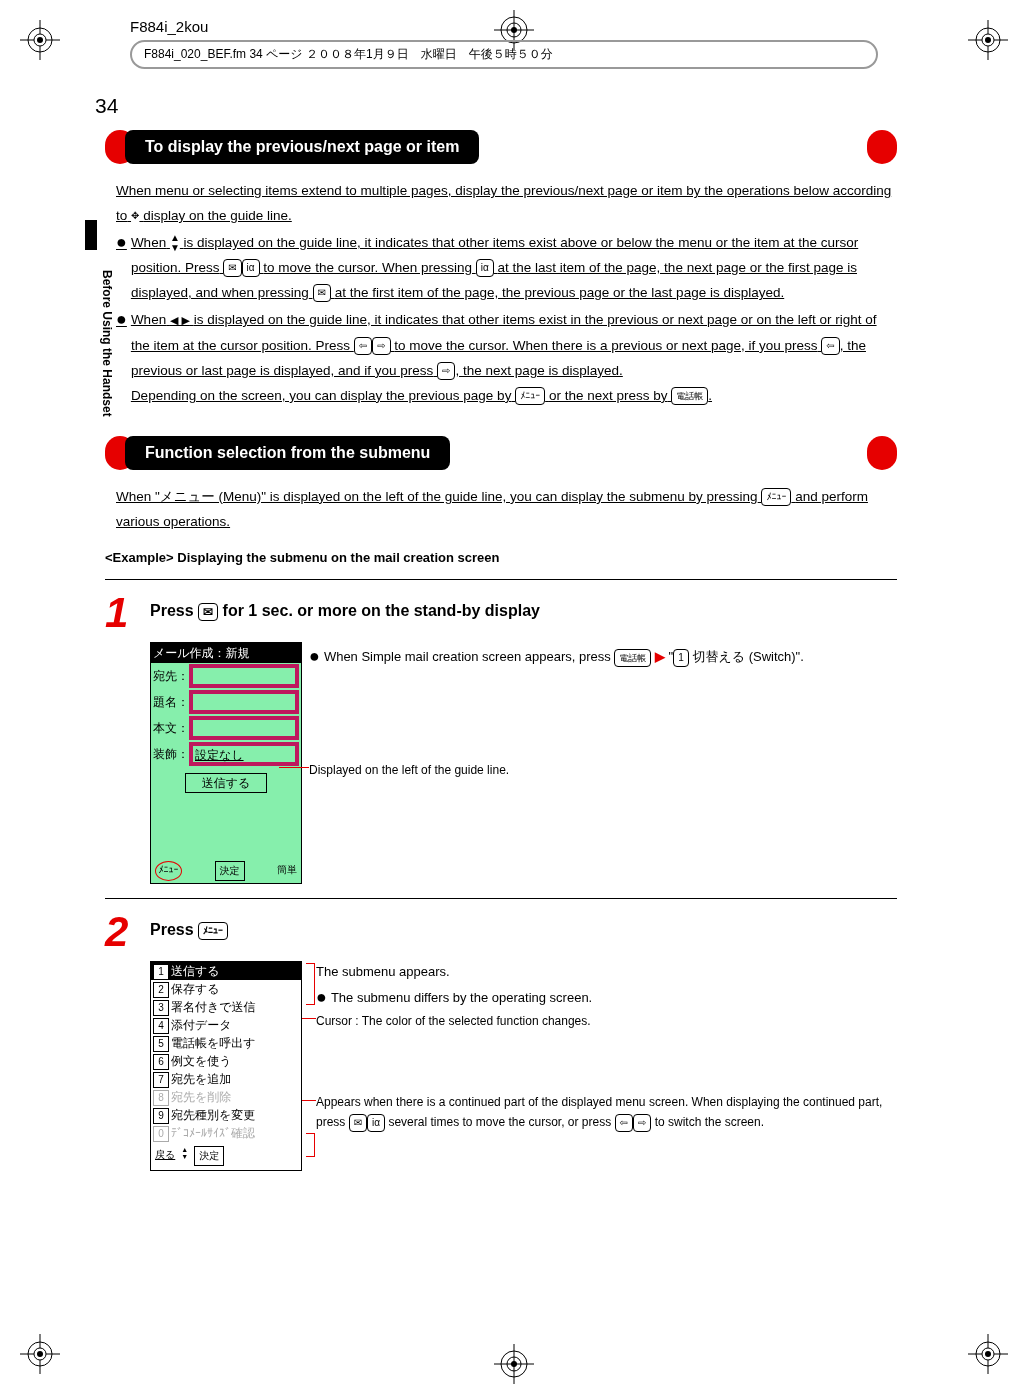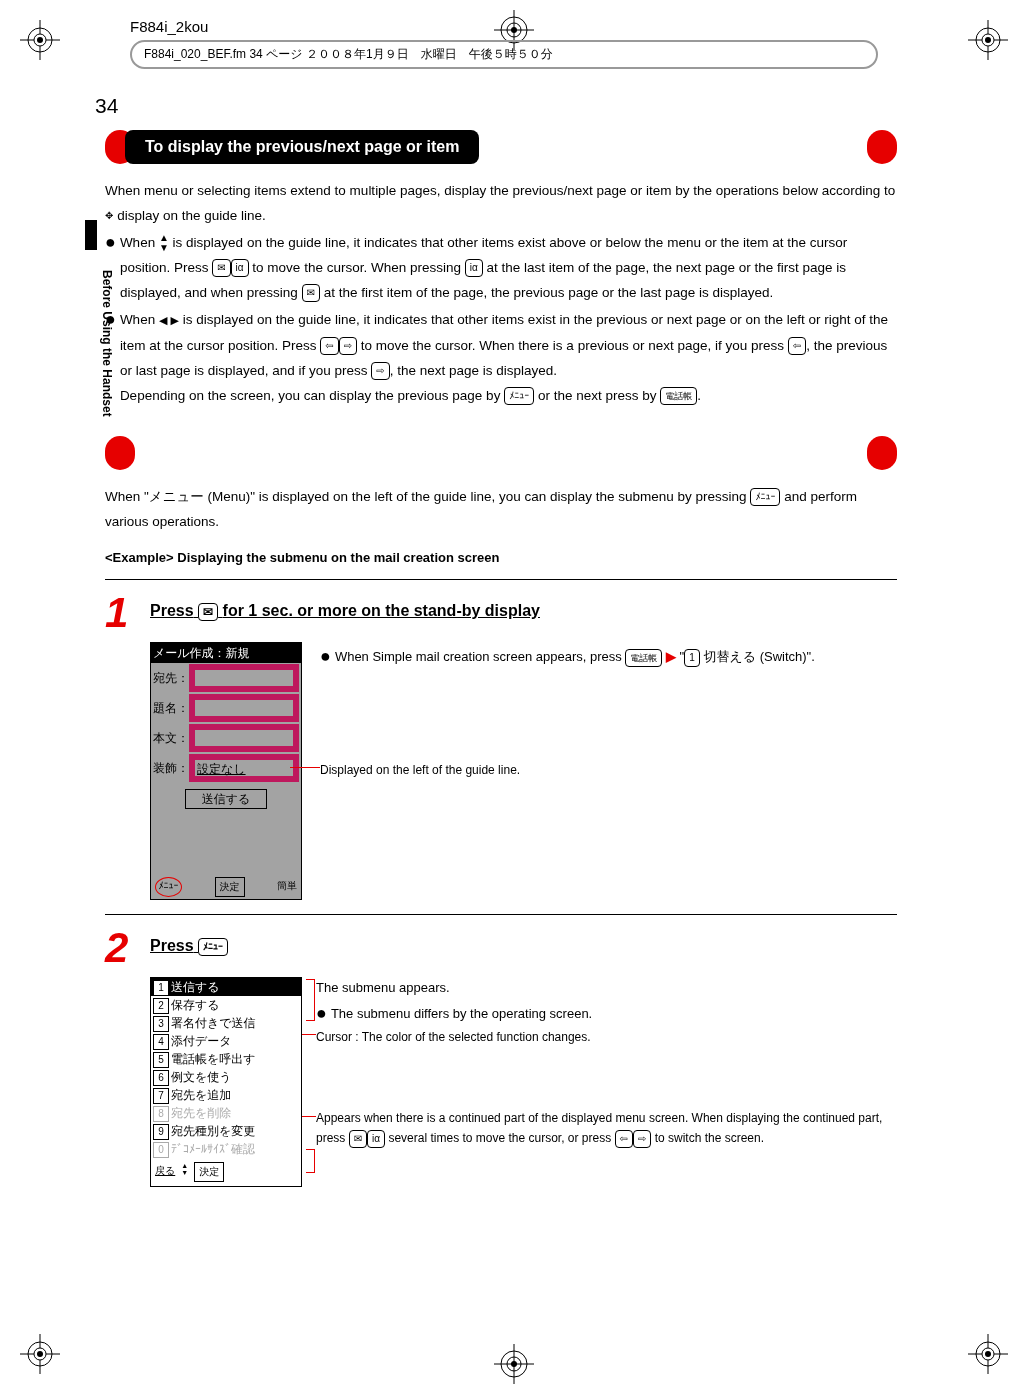--- a/index.html
+++ b/index.html
@@ -104,21 +104,22 @@
     color: white;
     font-size: 16px;
     font-weight: bold;
     padding: 0 20px;
     line-height: 34px;
     border-radius: 8px;
   }
   .body-text {
     font-size: 13.5px;
     line-height: 25px;
-    margin-left: 0;
+    margin-left: 11px;
+    text-decoration: underline;
   }
   .bullet-line {
     display: flex;
     align-items: flex-start;
     margin-top: 2px;
   }
   .bullet-line .bullet {
     font-size: 18px;
     line-height: 25px;
     margin-right: 4px;
@@ -160,50 +161,49 @@
     color: #e60000;
     font-style: italic;
     width: 45px;
     line-height: 38px;
   }
   .step-title {
     font-size: 16px;
     font-weight: bold;
     line-height: 22px;
     padding-top: 6px;
-    text-decoration: underline;
   }
   .step-row {
     display: flex;
     margin-left: 45px;
     margin-top: 8px;
   }
   .phone-screen {
     width: 150px;
     border: 1px solid #000;
-    background: #a3a3a3;
+    background: #86efac;
     font-size: 12px;
     line-height: 18px;
-    margin-right: 18px;
+    margin-right: 7px;
   }
   .ps-title {
     background: #000;
     color: white;
     padding: 1px 2px;
   }
   .ps-row {
     display: flex;
     padding: 0 2px;
     align-items: center;
   }
   .ps-label { flex: 0 0 36px; }
   .ps-field {
     flex: 1;
     height: 16px;
-    border: 6px solid #be185d;
+    border: 4px solid #be185d;
     margin: 1px 0;
   }
   .ps-send {
     margin: 6px auto;
     width: 80px;
     border: 1px solid #000;
     text-align: center;
   }
   .ps-footer {
     display: flex;
@@ -390,20 +390,21 @@
         <span class="keybtn"><span>ﾒﾆｭｰ</span></span>
         <span>or the next press by</span>
         <span class="keybtn" style="font-size:9px;"><span>電話帳</span></span><span>.</span>
       </span>
     </div>
 
     <div style="height:28px"></div>
     <div class="section-bar">
       <div class="pill-left"></div>
       <div class="pill-right"></div>
+      <div class="title">Function selection from the submenu</div>
     </div>
 
     <div class="body-text">
       <span>When "メニュー (Menu)" is displayed on the left of the guide line, you can display the submenu by pressing</span>
       <span class="keybtn"><span>ﾒﾆｭｰ</span></span>
       <span>and perform various operations.</span>
     </div>
 
     <div class="example">&lt;Example&gt; Displaying the submenu on the mail creation screen</div>
 

